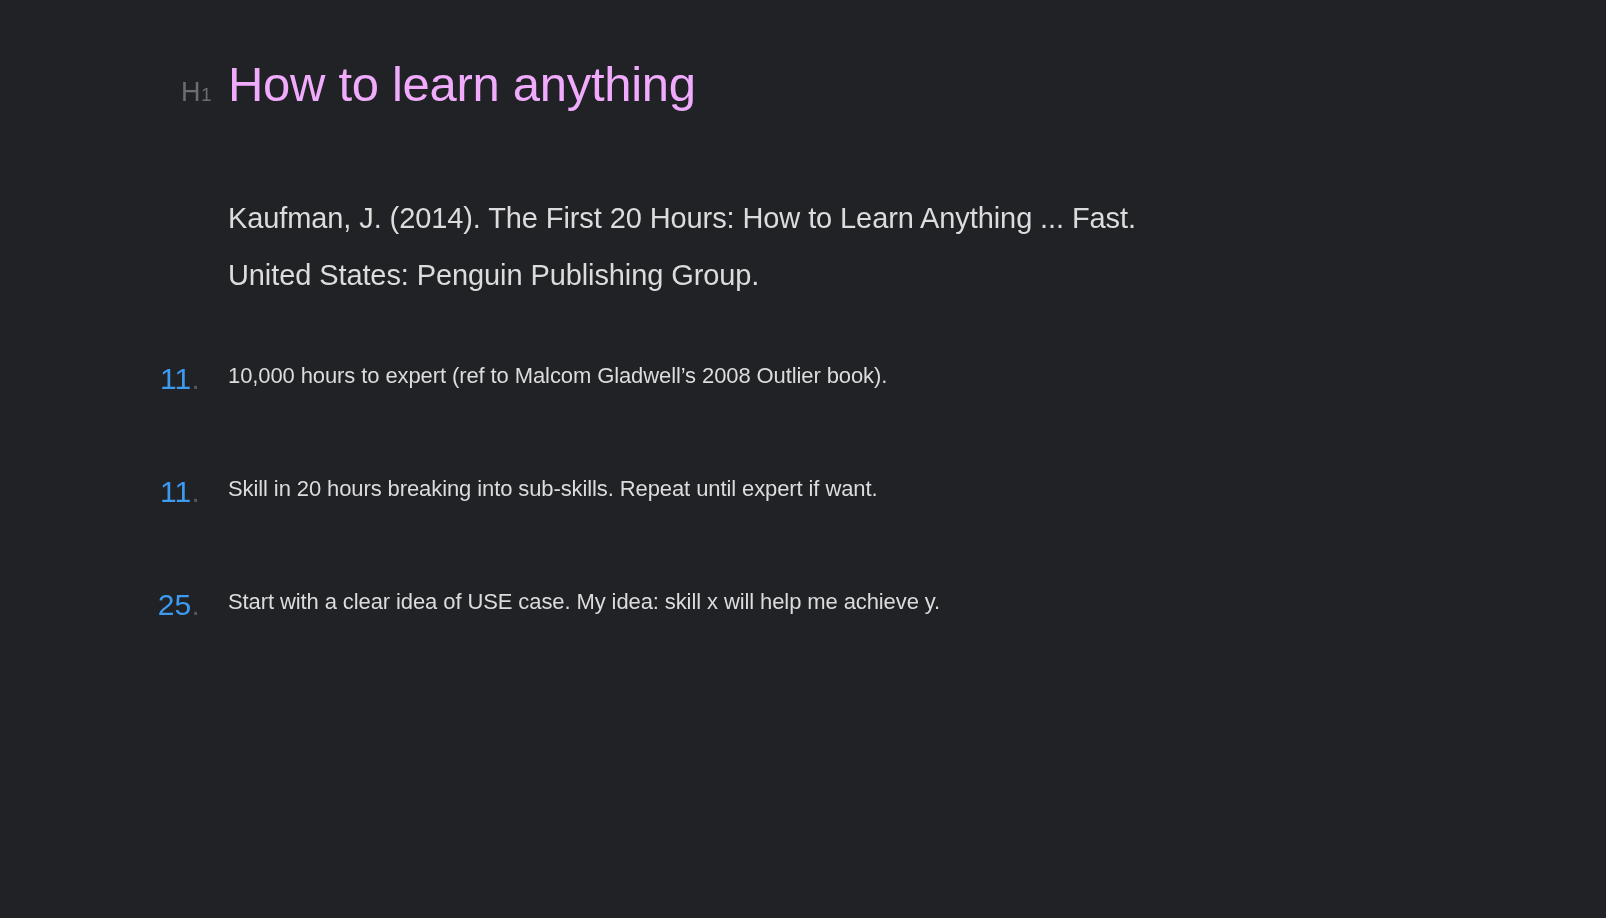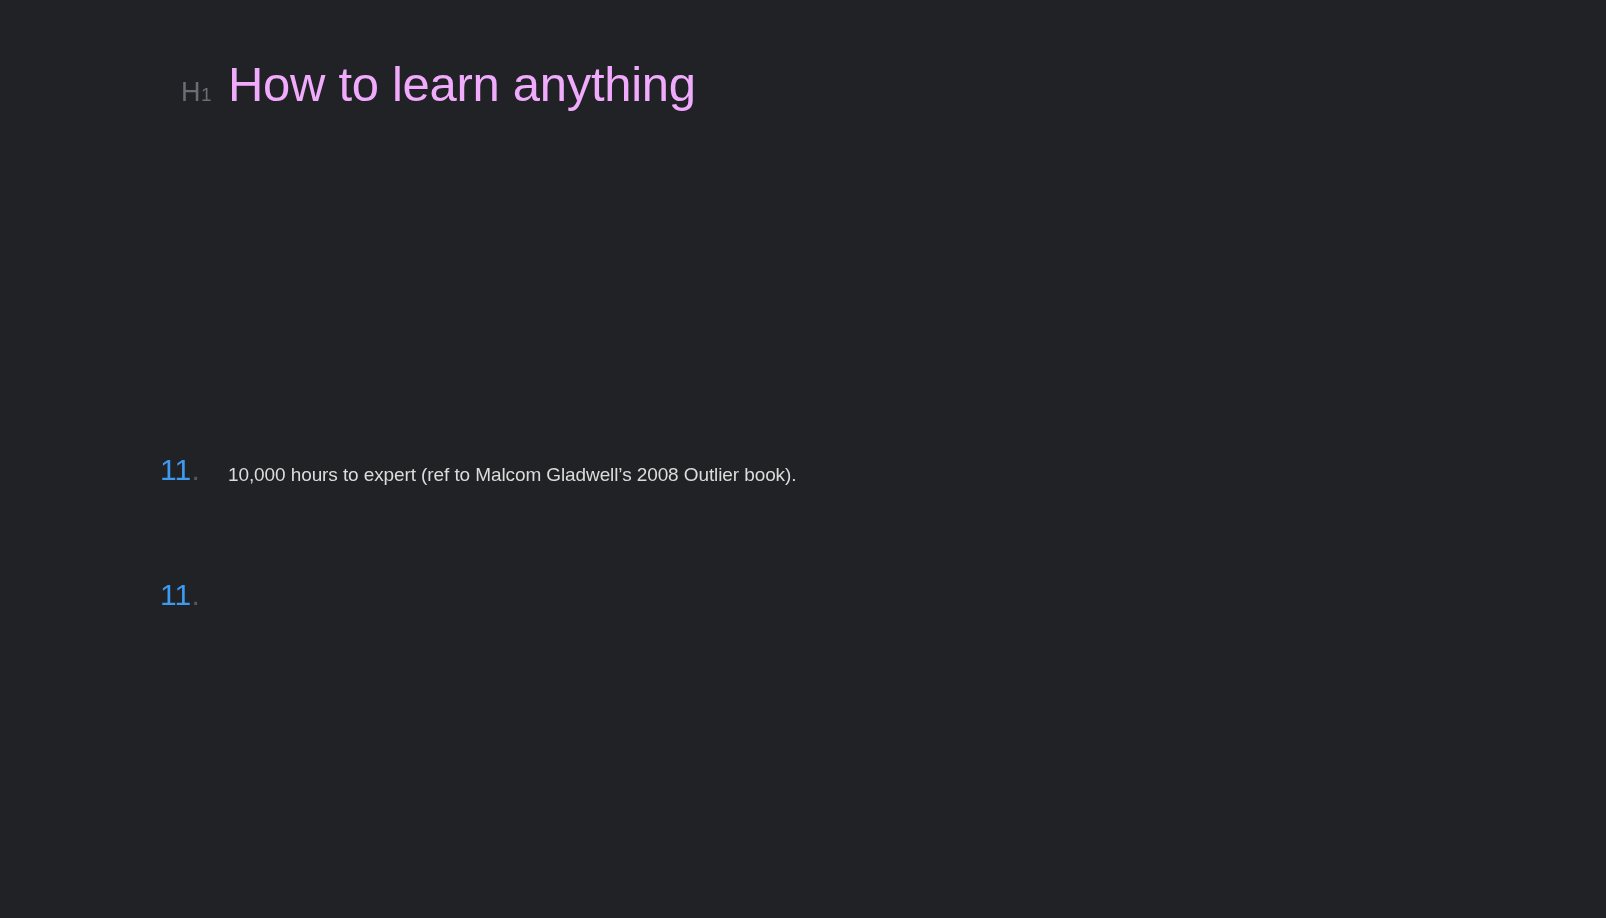--- a/index.html
+++ b/index.html
@@ -74,70 +74,78 @@
 
   
   .list-block {
     position: absolute;
     left: 0;
     top: 362px;
     width: 100%;
   }
   .list-item {
     display: flex;
-    align-items: flex-end;
+    align-items: flex-start;
     height: 113px;
-    margin-top: 12px;
   }
   .item-number {
     width: 228px;
     flex: 0 0 228px;
     text-align: right;
     padding-right: 28px;
     box-sizing: border-box;
     font-size: 30px;
     font-weight: 400;
     color: #3c9bf0;
     letter-spacing: 0.2px;
     user-select: none;
     white-space: nowrap;
   }
   .item-number .num-dot {
     color: #54585d;
   }
   .item-text {
     color: #dcdcdc;
-    font-size: 19px;
+    font-size: 22px;
     font-weight: 400;
     letter-spacing: -0.1px;
     line-height: 1.25;
     white-space: nowrap;
   }
 </style>
 </head>
 <body>
 
 <div class="note-page">
 
   <div class="heading-row">
     <div class="heading-marker"><span>H</span><span class="marker-sub">1</span></div>
     <div class="heading-title">How to learn anything</div>
   </div>
 
+  <div class="citation-row">
+    <div class="citation-line">Kaufman, J. (2014). The First 20 Hours: How to Learn Anything ... Fast.</div>
+    <div class="citation-line">United States: Penguin Publishing Group.</div>
+  </div>
 
   <div class="list-block">
 
     <div class="list-item">
       <div class="item-number"><span>11</span><span class="num-dot">.</span></div>
       <div class="item-text">10,000 hours to expert (ref to Malcom Gladwell’s 2008 Outlier book).</div>
     </div>
 
     <div class="list-item">
       <div class="item-number"><span>11</span><span class="num-dot">.</span></div>
+      <div class="item-text">Skill in 20 hours breaking into sub-skills. Repeat until expert if want.</div>
     </div>
 
+    <div class="list-item">
+      <div class="item-number"><span>25</span><span class="num-dot">.</span></div>
+      <div class="item-text">Start with a clear idea of USE case. My idea: skill x will help me achieve y.</div>
+    </div>
 
     <div class="list-item">
     </div>
 
   </div>
 
 </div>
 
 </body></html>

